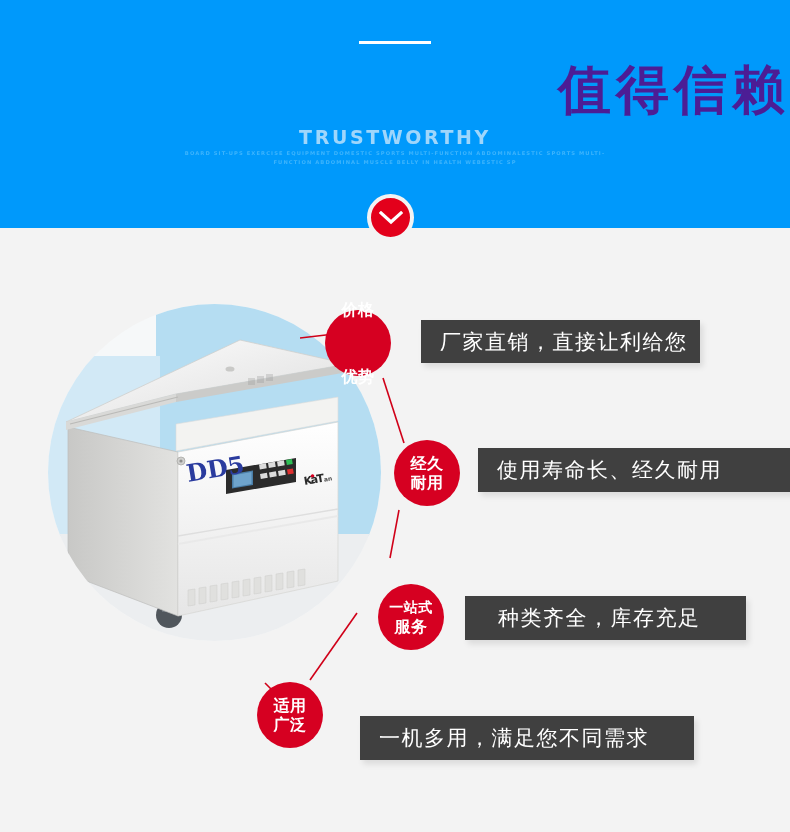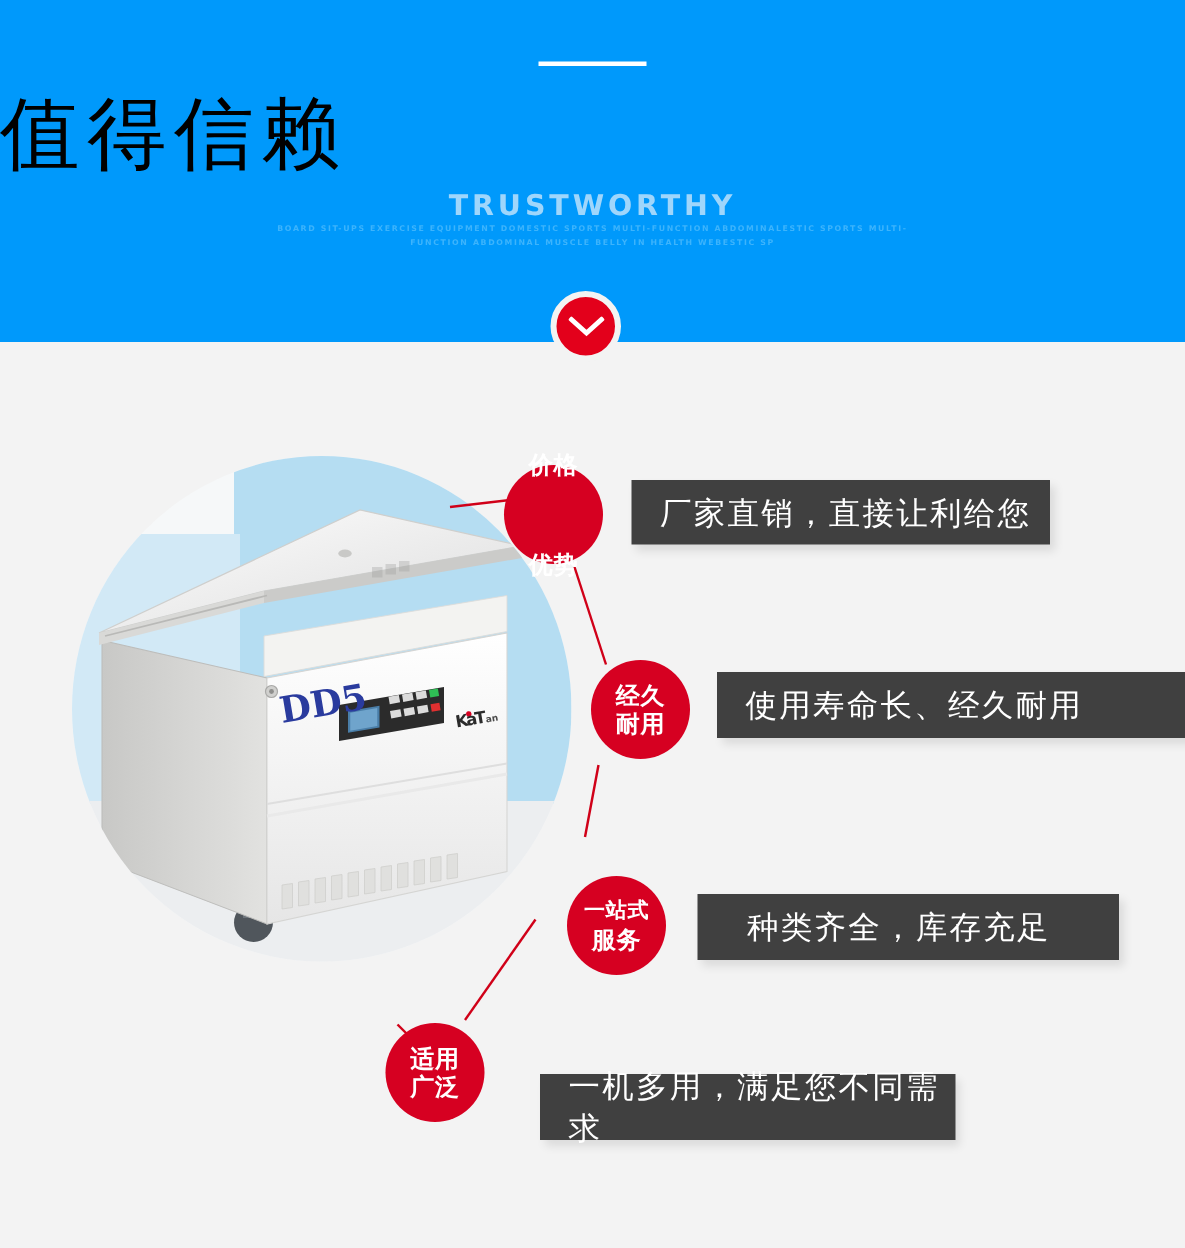--- a/index.html
+++ b/index.html
@@ -30,25 +30,25 @@
     transform: translateX(-50%);
     top: 41px;
     width: 72px;
     height: 3px;
     background: #ffffff;
   }
   .header-title {
     position: absolute;
     left: 0; right: 0;
     top: 58px;
-    text-align: left;
-    color: #000000;
+    text-align: right;
+    color: #4c1d95;
     font-size: 53px;
     line-height: 64px;
-    font-weight: normal;
+    font-weight: bold;
     letter-spacing: 5px;
   }
   .header-sub {
     position: absolute;
     left: 0; right: 0;
     top: 128px;
     text-align: center;
     color: #9fd6fb;
     font-size: 19px;
     line-height: 18px;
@@ -318,21 +318,21 @@
           <text x="256" y="180" font-family="'DejaVu Sans','Liberation Sans',sans-serif" font-size="11" font-weight="bold" fill="#2b2b2b">K</text>
           <circle cx="265.5" cy="172.5" r="1.8" fill="#d60021"></circle>
           <text x="263" y="180" font-family="'DejaVu Sans','Liberation Sans',sans-serif" font-size="11" font-weight="bold" fill="#2b2b2b">a</text>
           <text x="269" y="180" font-family="'DejaVu Sans','Liberation Sans',sans-serif" font-size="11" font-weight="bold" fill="#2b2b2b">T</text>
           <text x="276" y="180" font-family="'DejaVu Sans','Liberation Sans',sans-serif" font-size="6" font-weight="bold" fill="#4a4a4a">an</text>
         </g>
       </svg>
     </div>
   </div>
 
-  <div class="node" style="left:336px; top:82px;gap:48px;">
+  <div class="node" style="left:325px; top:82px;gap:48px;">
     <span>价格</span>
     <span>优势</span>
   </div>
   <div class="banner" style="left:421px; top:92px; width:279px; height:43px;">厂家直销，直接让利给您</div>
 
   <div class="node" style="left:394px; top:437px; top:212px;">
     <span>经久</span>
     <span>耐用</span>
   </div>
   <div class="banner" style="left:478px; top:220px; width:333px; height:44px;">使用寿命长、经久耐用</div>
@@ -340,15 +340,15 @@
   <div class="node" style="left:378px; top:356px;text-align:center;">
     <span style="font-size:14px">一站式</span>
     <span>服务</span>
   </div>
   <div class="banner" style="left:465px; top:368px; width:281px; height:44px;padding-left:33px;">种类齐全，库存充足</div>
 
   <div class="node" style="left:257px; top:454px;">
     <span>适用</span>
     <span>广泛</span>
   </div>
-  <div class="banner" style="left:360px; top:488px; width:277px; height:44px;">一机多用，满足您不同需求</div>
+  <div class="banner" style="left:360px; top:488px; width:334px; height:44px;">一机多用，满足您不同需求</div>
 
 </div>
 
 </body></html>

